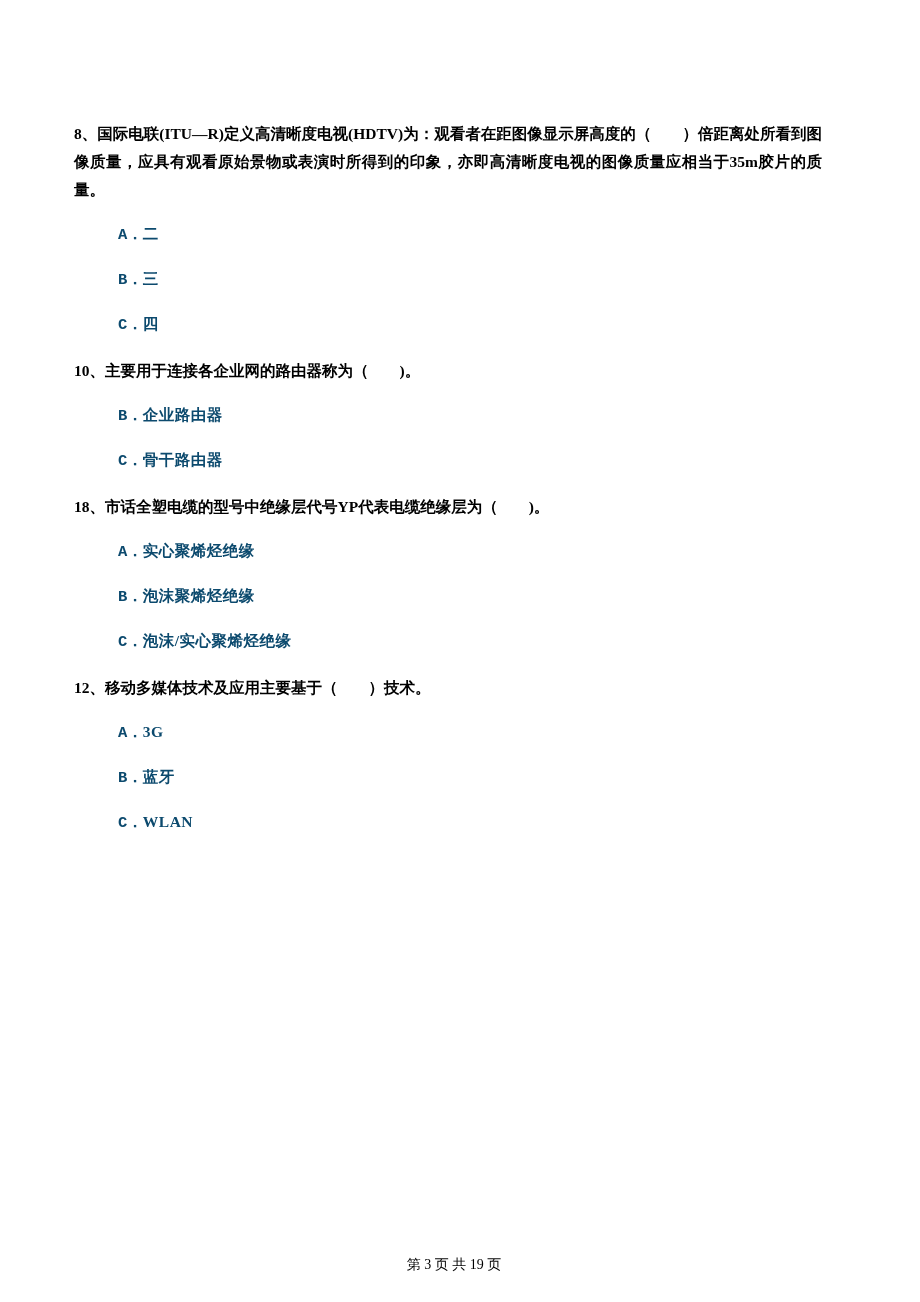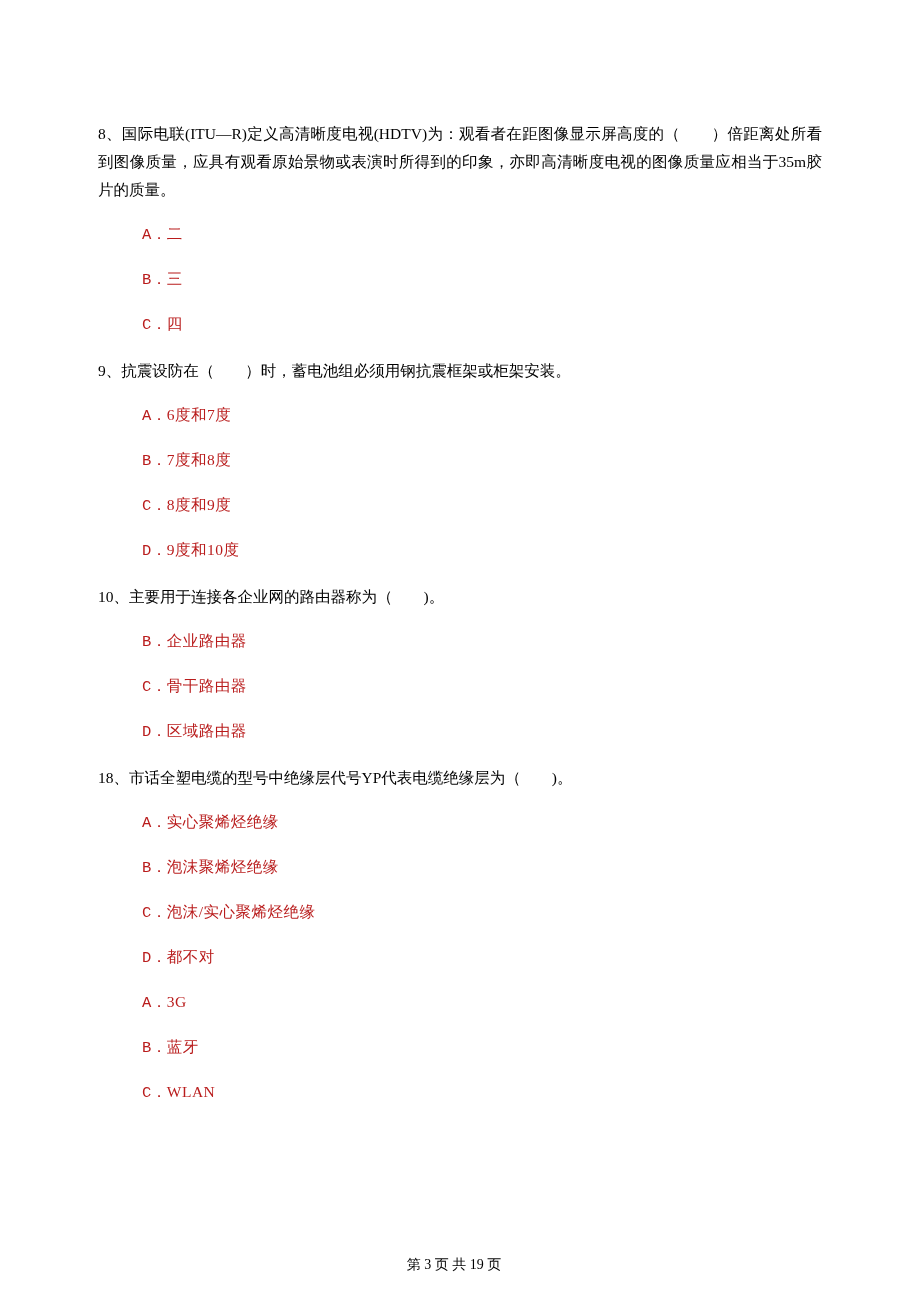--- a/index.html
+++ b/index.html
@@ -8,36 +8,37 @@
       box-sizing: border-box;
     }
     body {
       width: 920px;
       height: 1302px;
       background: #ffffff;
       font-family: "SimSun", "宋体", serif;
       position: relative;
     }
     .page-content {
-      padding: 120px 98px 40px 98px;
+      padding: 120px 98px 40px 74px;
+      font-weight: bold;
     }
     .question-block {
       margin-bottom: 8px;
     }
     .question-text {
       font-size: 15.5px;
       line-height: 28px;
       color: #000000;
       text-align: justify;
       margin-bottom: 18px;
     }
     .option {
       font-size: 15.5px;
       line-height: 24px;
-      color: #b91c1c;
+      color: #0c4a6e;
       padding-left: 44px;
       margin-bottom: 20px;
       letter-spacing: 0.5px;
     }
     .option .label {
       font-family: "Courier New", monospace;
       letter-spacing: 0;
     }
     .page-footer {
       position: absolute;
@@ -55,44 +56,36 @@
 
 <div class="page-content">
 
   <div class="question-block">
     <p class="question-text"><span>8、</span><span>国际电联(ITU—R)定义高清晰度电视(HDTV)为：观看者在距图像显示屏高度的（　　）倍距离处所看到图像质量，应具有观看原始景物或表演时所得到的印象，亦即高清晰度电视的图像质量应相当于35m胶片的质量。</span></p>
     <p class="option"><span class="label">A．</span><span>二</span></p>
     <p class="option"><span class="label">B．</span><span>三</span></p>
     <p class="option"><span class="label">C．</span><span>四</span></p>
   </div>
 
-  <div class="question-block">
-    <p class="question-text"><span>9、</span><span>抗震设防在（　　）时，蓄电池组必须用钢抗震框架或柜架安装。</span></p>
-    <p class="option"><span class="label">A．</span><span>6度和7度</span></p>
-    <p class="option"><span class="label">B．</span><span>7度和8度</span></p>
-    <p class="option"><span class="label">C．</span><span>8度和9度</span></p>
-    <p class="option"><span class="label">D．</span><span>9度和10度</span></p>
-  </div>
 
   <div class="question-block">
     <p class="question-text"><span>10、</span><span>主要用于连接各企业网的路由器称为（　　)。</span></p>
     <p class="option"><span class="label">B．</span><span>企业路由器</span></p>
     <p class="option"><span class="label">C．</span><span>骨干路由器</span></p>
-    <p class="option"><span class="label">D．</span><span>区域路由器</span></p>
   </div>
 
   <div class="question-block">
     <p class="question-text"><span>18、</span><span>市话全塑电缆的型号中绝缘层代号YP代表电缆绝缘层为（　　)。</span></p>
     <p class="option"><span class="label">A．</span><span>实心聚烯烃绝缘</span></p>
     <p class="option"><span class="label">B．</span><span>泡沫聚烯烃绝缘</span></p>
     <p class="option"><span class="label">C．</span><span>泡沫/实心聚烯烃绝缘</span></p>
-    <p class="option"><span class="label">D．</span><span>都不对</span></p>
   </div>
 
   <div class="question-block">
+    <p class="question-text"><span>12、</span><span>移动多媒体技术及应用主要基于（　　）技术。</span></p>
     <p class="option"><span class="label">A．</span><span>3G</span></p>
     <p class="option"><span class="label">B．</span><span>蓝牙</span></p>
     <p class="option"><span class="label">C．</span><span>WLAN</span></p>
   </div>
 
 </div>
 
 <div class="page-footer">
   <span>第 3 页 共 19 页</span>
 </div>

